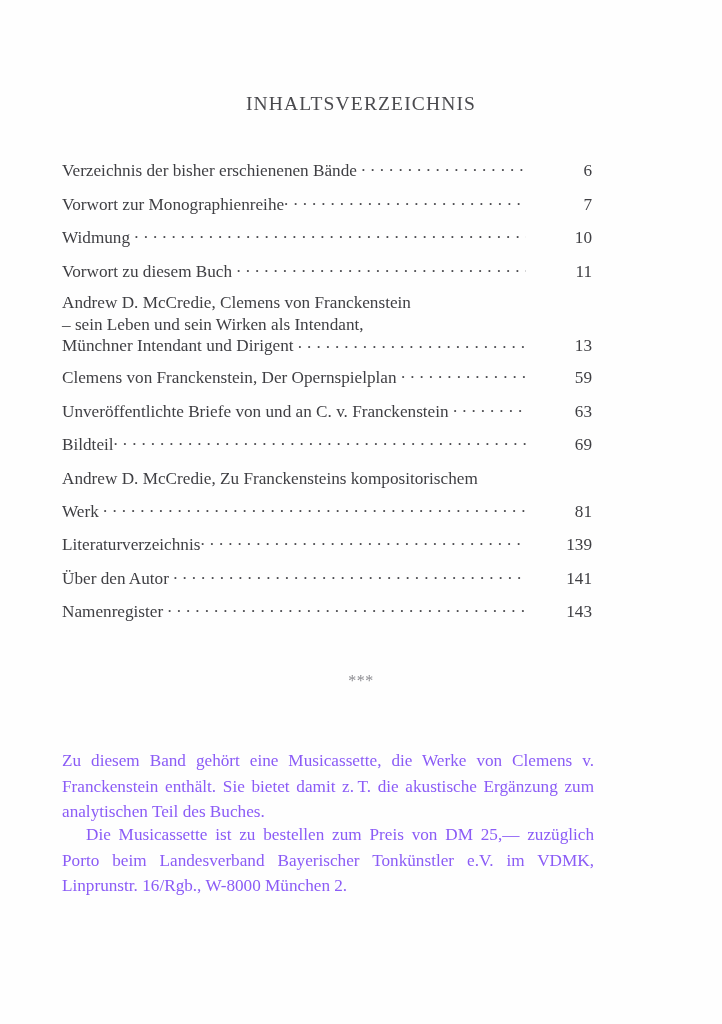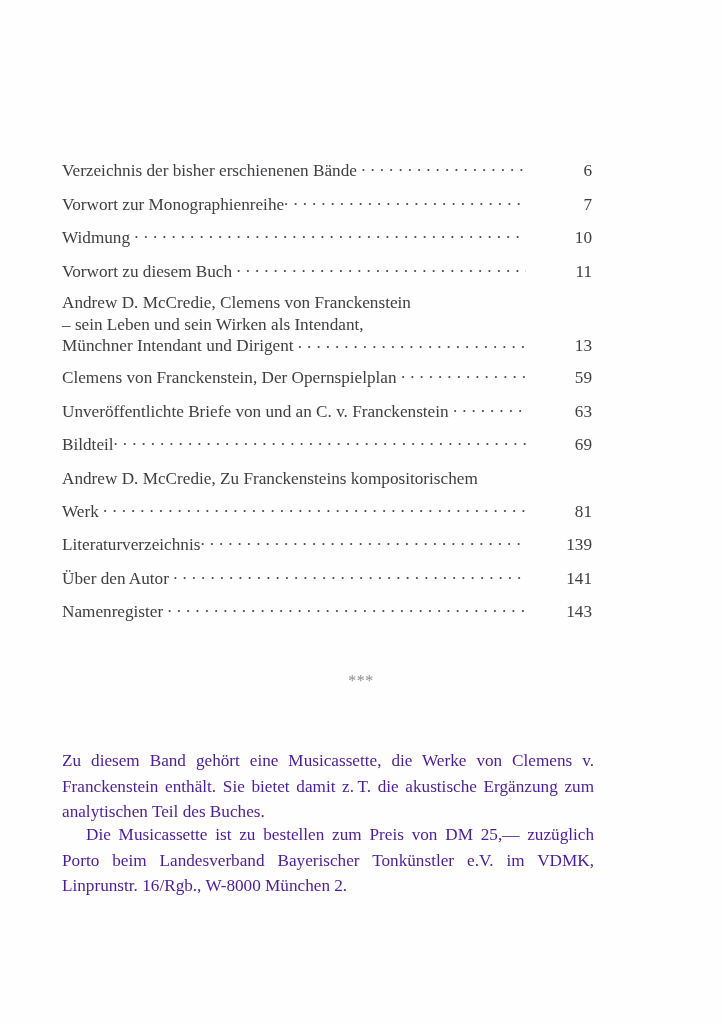--- a/index.html
+++ b/index.html
@@ -115,33 +115,34 @@
     color: #8b8b90;
   }
 
   
   .note {
     position: absolute;
     left: 62px;
     width: 532px;
     font-size: 17.2px;
     line-height: 25.5px;
-    color: #4c1d95;
+    color: #8b5cf6;
     text-align: justify;
     text-justify: inter-word;
   }
   .note.p1 { top: 748px; }
   .note.p2 { top: 822px; text-indent: 24px; }
   .note p { margin: 0; }
 </style>
 </head>
 <body>
 
 <div class="page">
 
+  <div class="doc-title">INHALTSVERZEICHNIS</div>
 
   <div class="toc">
       <div class="toc-entry">
         <div class="toc-line">
           <span class="toc-label gap">Verzeichnis der bisher erschienenen Bände</span>
           <span class="toc-leader"></span>
           <span class="toc-page">6</span>
         </div>
       </div>
       <div class="toc-entry">

